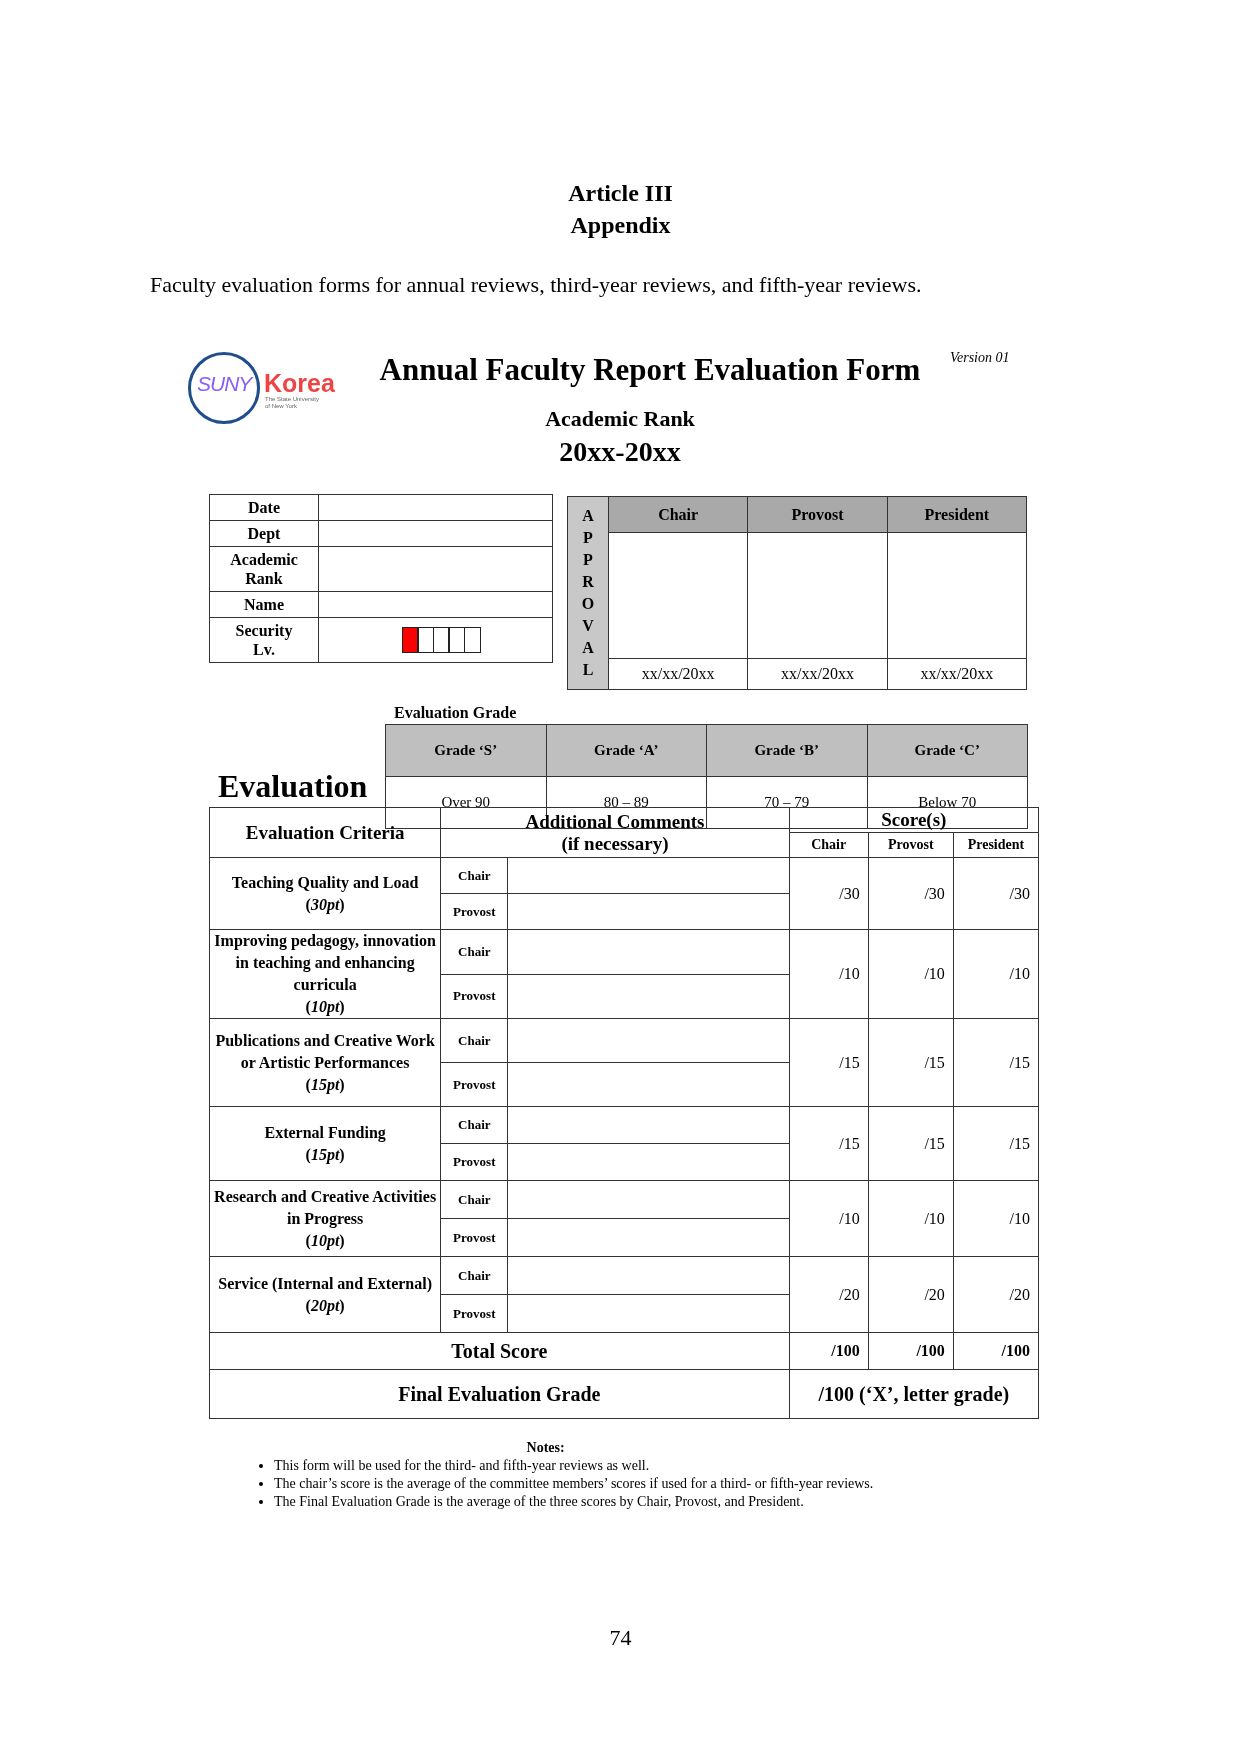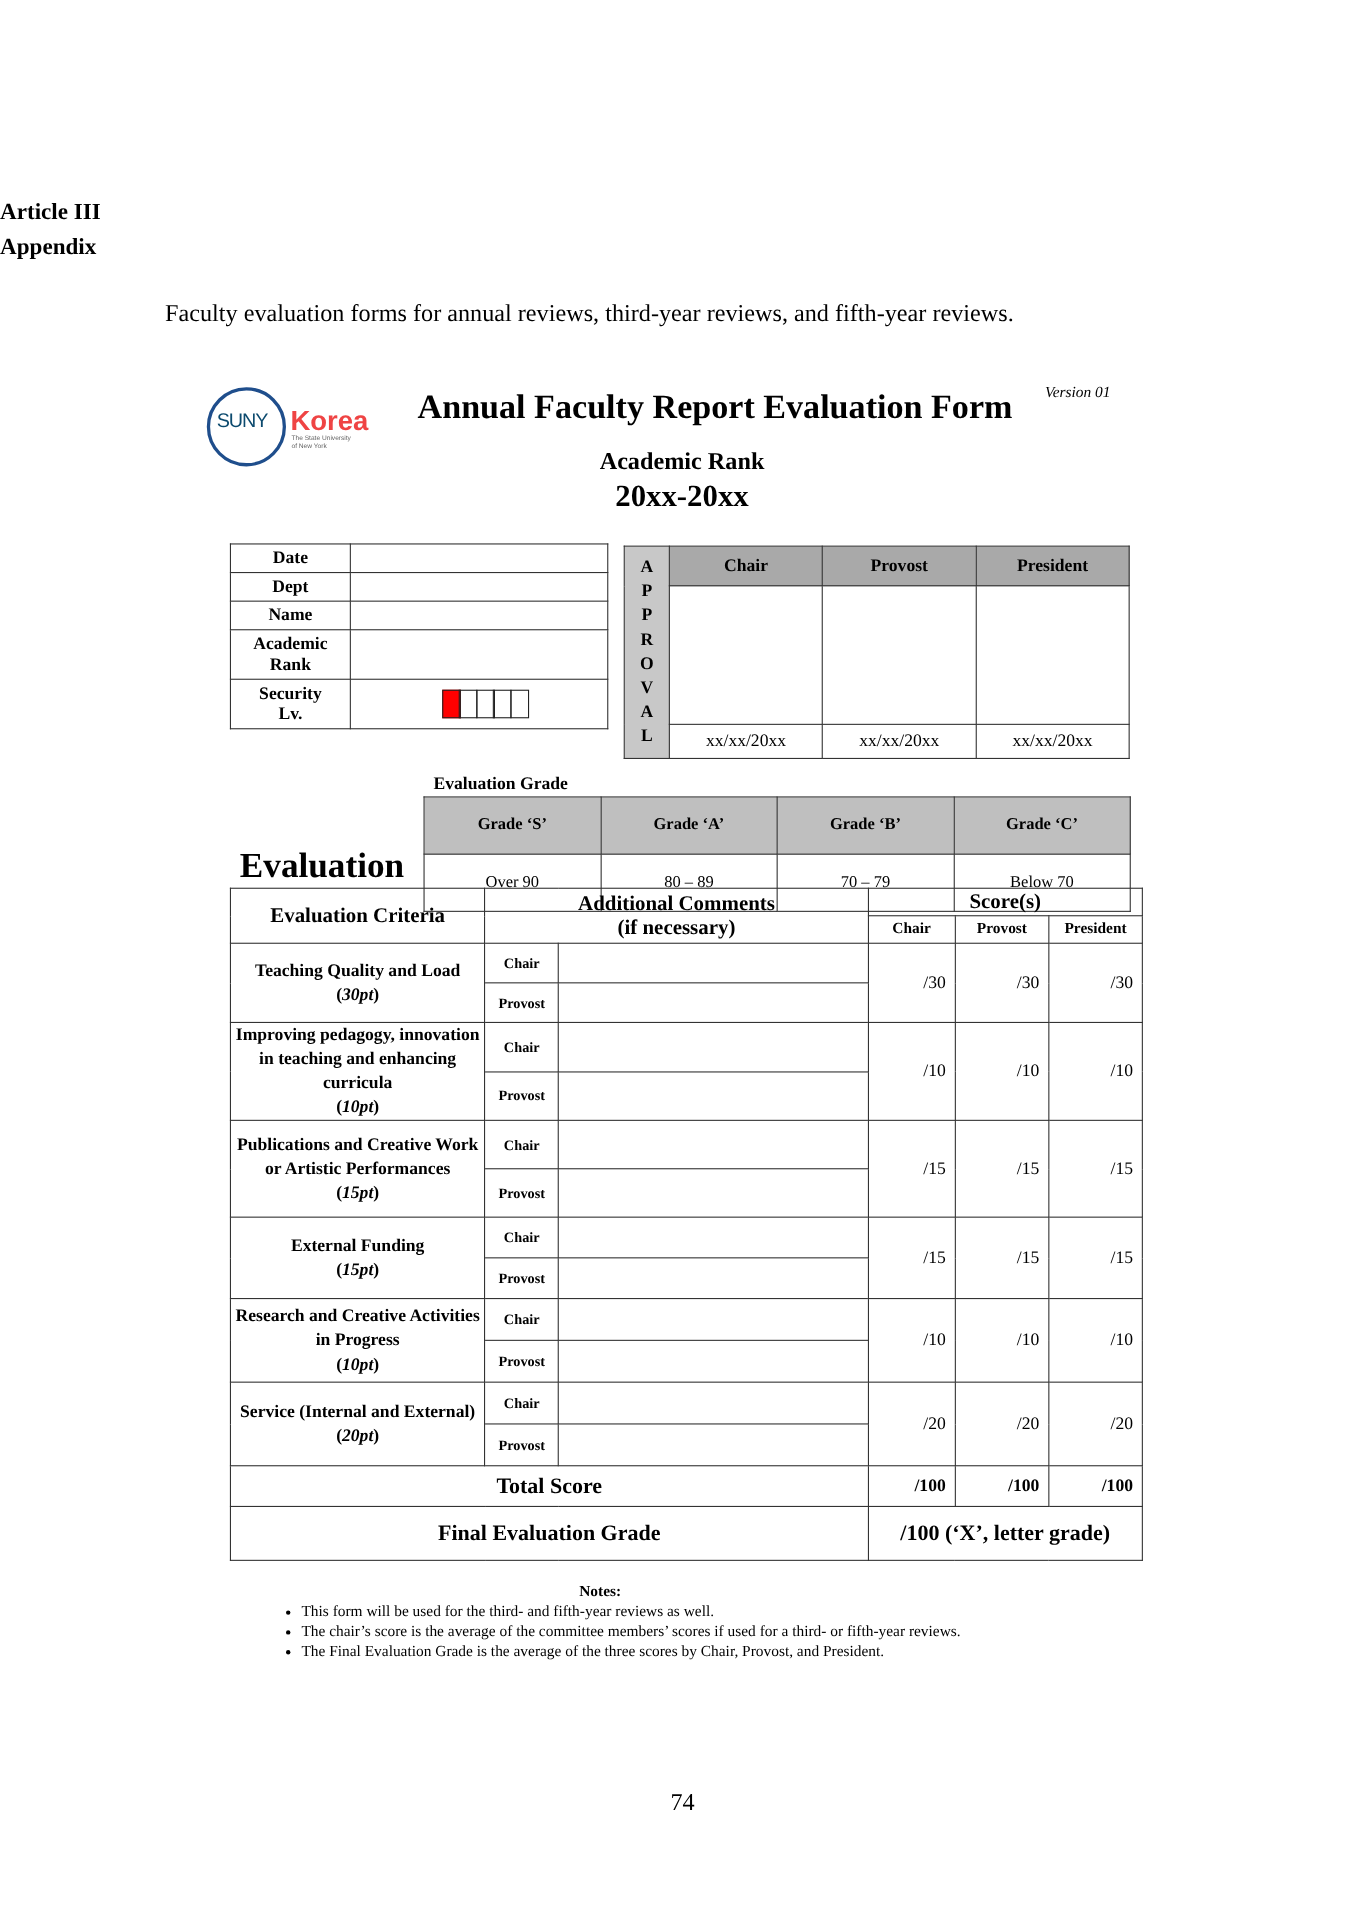--- a/index.html
+++ b/index.html
@@ -1,23 +1,23 @@
 <!DOCTYPE html>
 <html><head>
 <meta charset="utf-8">
 <style>
   html, body { margin:0; padding:0; background:#fff; }
   body { width:1241px; height:1754px; position:relative; font-family:"Liberation Serif", serif; color:#000; overflow:hidden; }
   .abs { position:absolute; }
-  .title { left:0; width:1241px; text-align:left; font-weight:bold; font-size:21px; }
+  .title { left:0; width:1241px; text-align:center; font-weight:bold; font-size:24px; }
   .intro { left:150px; top:272px; font-size:22px; }
   .version { left:950px; top:350px; font-style:italic; font-size:14px; }
   .logo { left:188px; top:350px; width:150px; height:78px; }
   .logo-circle { position:absolute; left:0; top:2px; width:66px; height:66px; border:3px solid #1f4e8c; border-radius:50%; }
-  .logo-suny { position:absolute; left:9px; top:22px; font-family:"Liberation Sans", sans-serif; font-size:18px; color:#0c4a6e; letter-spacing:-1px; }
+  .logo-suny { position:absolute; left:9px; top:22px; font-family:"Liberation Sans", sans-serif; font-size:21px; color:#8b5cf6; letter-spacing:-1px;font-style:italic; }
   .logo-korea { position:absolute; left:76px; top:19px; font-family:"Liberation Sans", sans-serif; font-weight:bold; font-size:25px; color:#ef4444; }
   .logo-sub { position:absolute; left:77px; top:46px; font-family:"Liberation Sans", sans-serif; font-size:6px; color:#666; line-height:7px; }
   .form-title { left:360px; top:352px; width:580px; text-align:center; font-weight:bold; font-size:31px; }
   .form-sub { left:360px; top:406px; width:520px; text-align:center; font-weight:bold; font-size:22px; }
   .form-year { left:360px; top:436px; width:520px; text-align:center; font-weight:bold; font-size:28px; }
 
   table { border-collapse:collapse; }
   .info { left:209px; top:494px; width:344px; }
   .info td { border:1.5px solid #333; font-size:16px; font-weight:bold; text-align:center; padding:0; height:25px; line-height:19px; }
   .info td.lbl { width:108px; }
@@ -79,25 +79,25 @@
   <tbody>
   <tr>
         <td class="lbl">Date</td>
         <td></td>
       </tr>
   <tr>
         <td class="lbl">Dept</td>
         <td></td>
       </tr>
   <tr>
+        <td class="lbl" style="height:44px">Academic<br>Rank</td>
+        <td></td>
+      </tr>
+  <tr>
         <td class="lbl">Name</td>
-        <td></td>
-      </tr>
-  <tr>
-        <td class="lbl" style="height:44px">Academic<br>Rank</td>
         <td></td>
       </tr>
   <tr>
         <td class="lbl" style="height:44px">Security<br>Lv.</td>
     <td class="sec-wrap" style="padding-left:10px">
       <span class="sec-box on"></span><span class="sec-box"></span><span class="sec-box"></span><span class="sec-box"></span><span class="sec-box"></span>
     </td>
       </tr>
 </tbody>
   </table>

